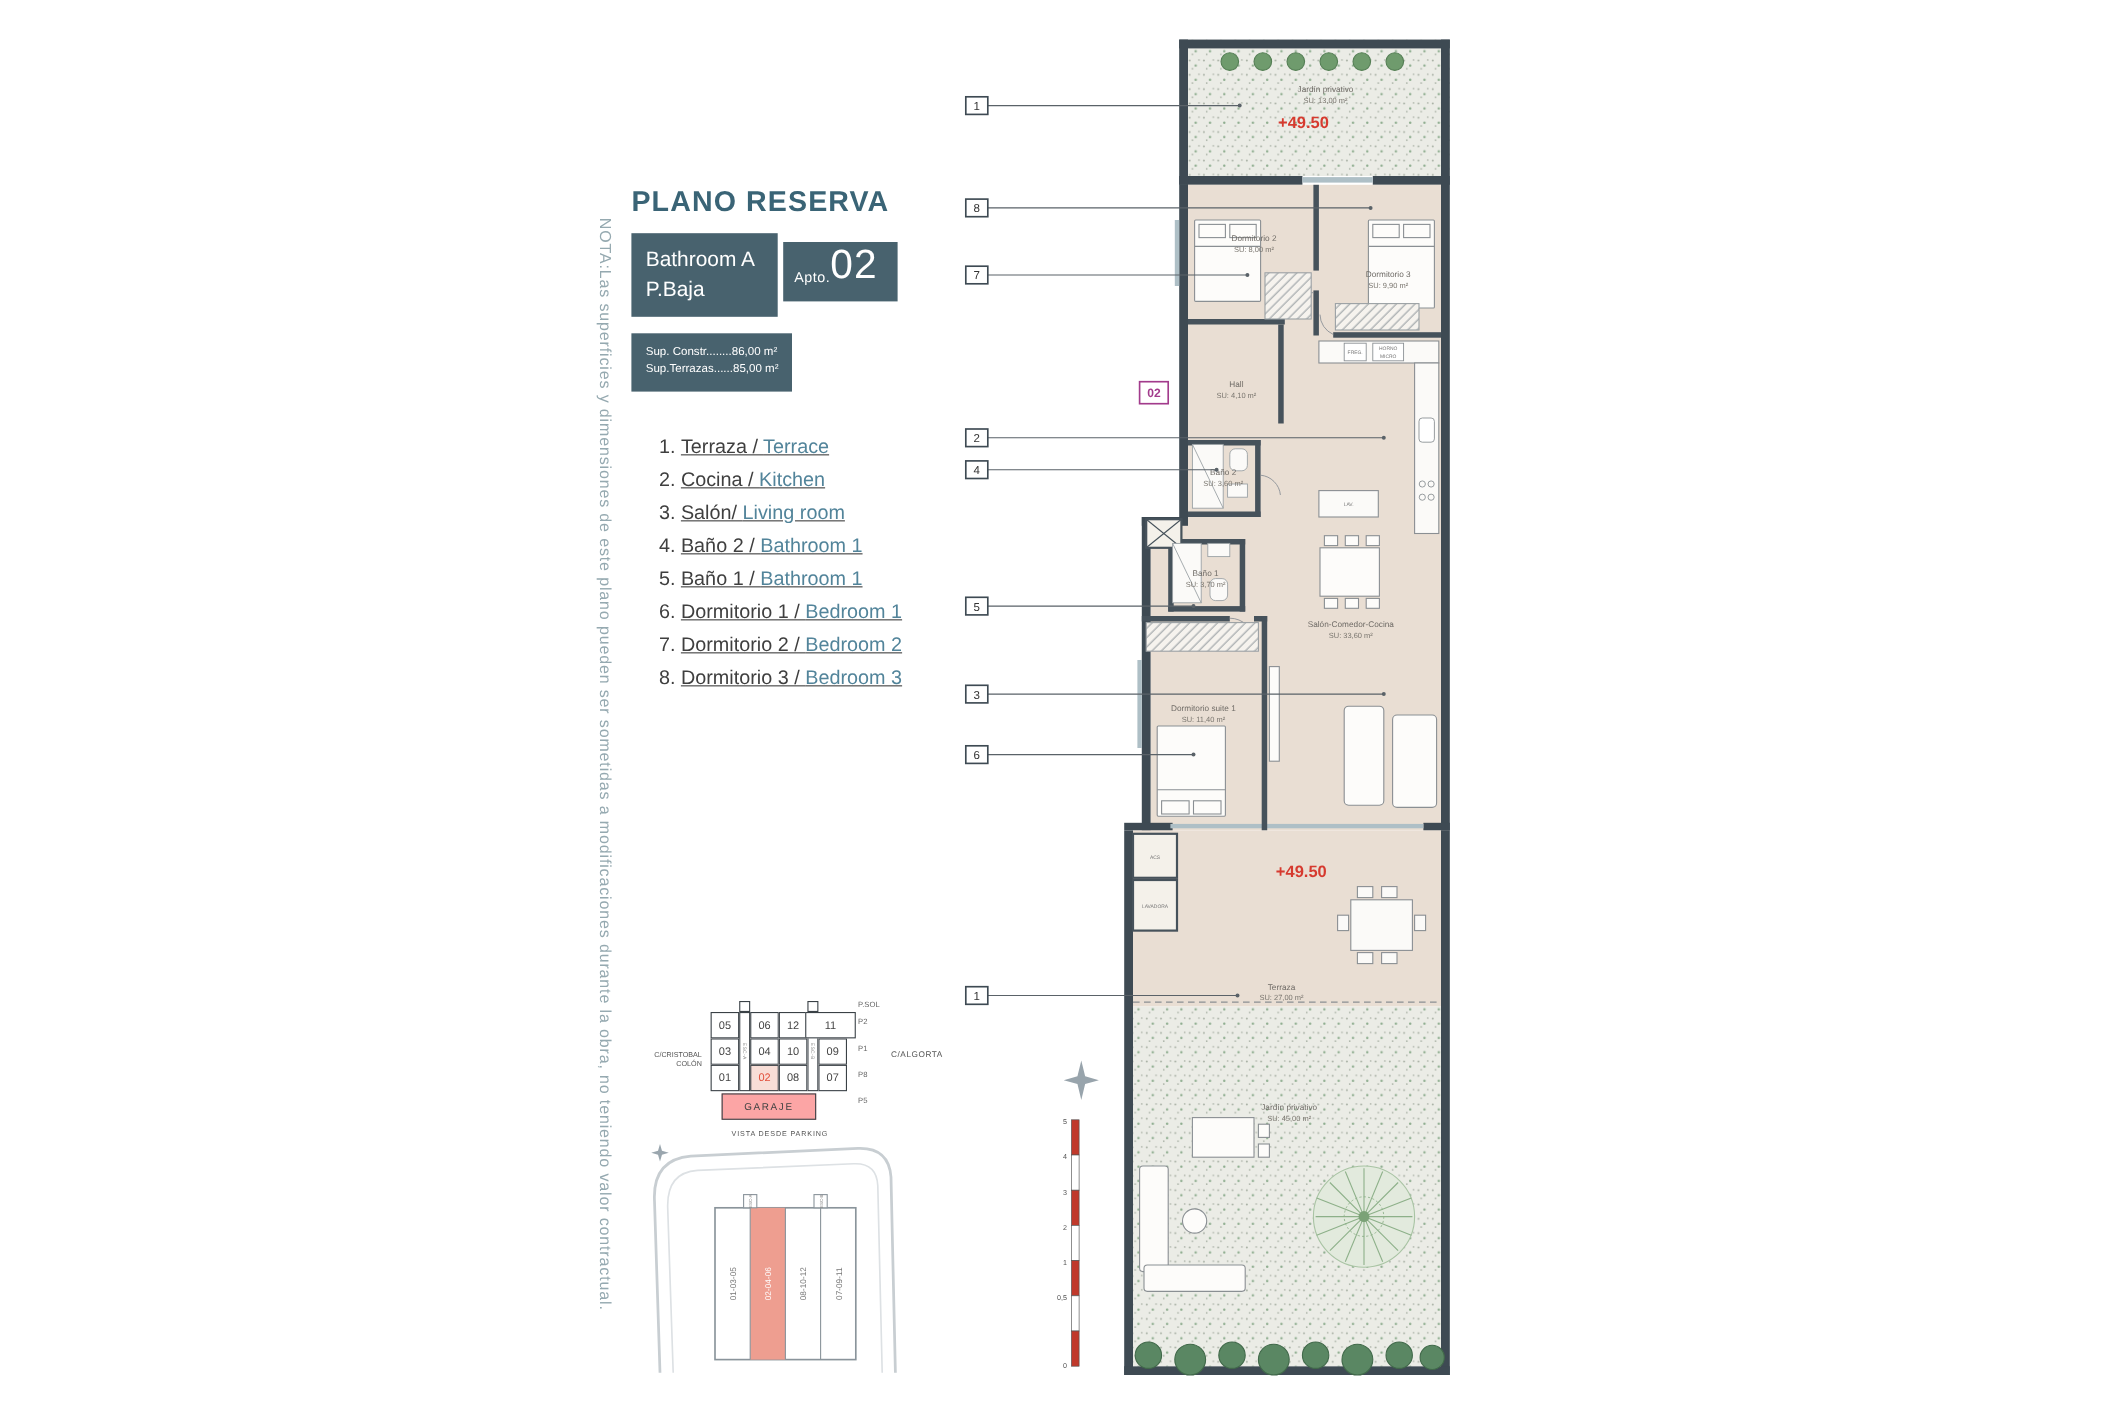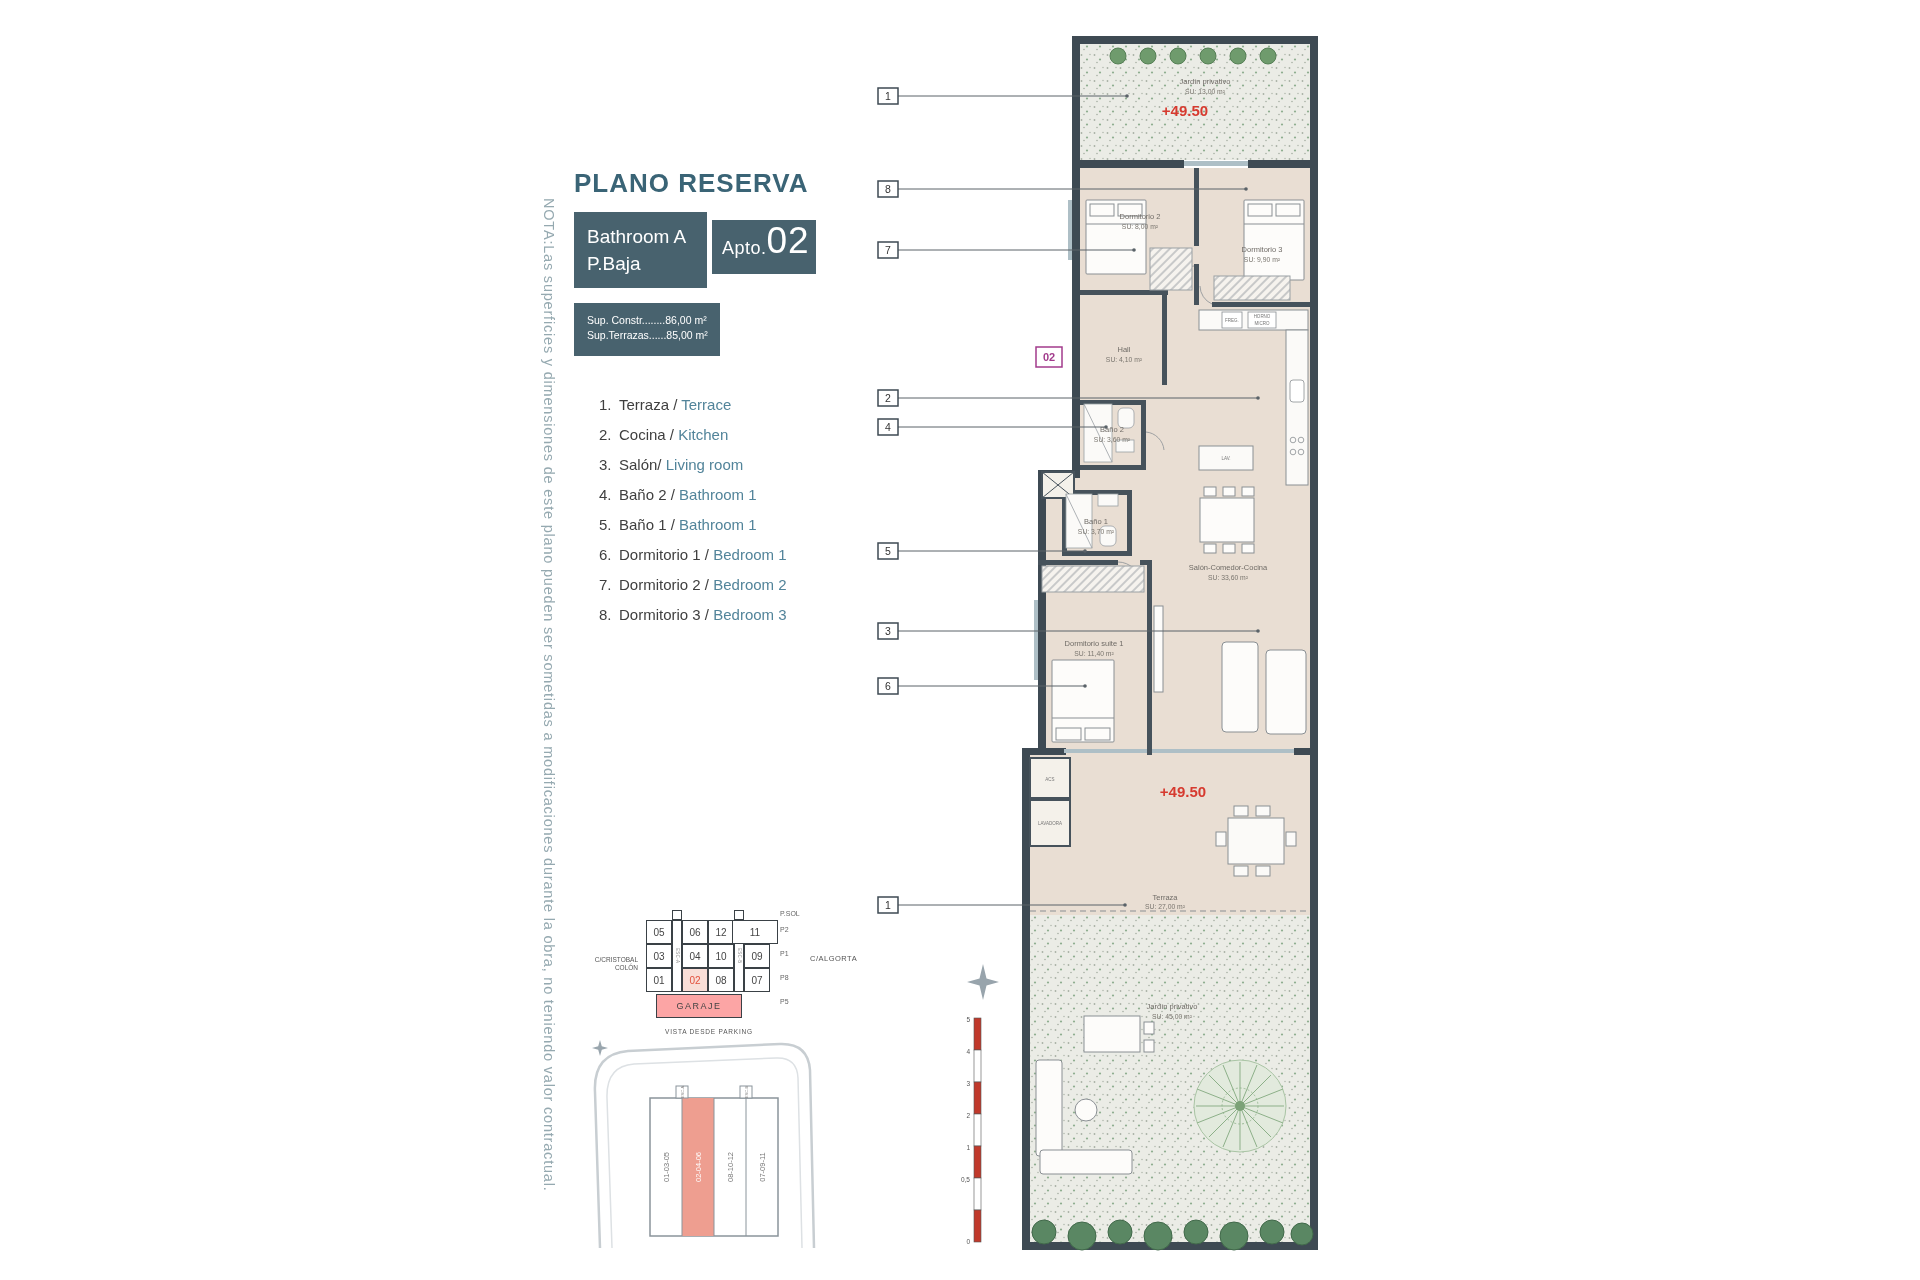--- a/index.html
+++ b/index.html
@@ -10,25 +10,25 @@
   .note-vert{position:absolute;left:541px;top:198px;height:930px;
              writing-mode:vertical-rl;font-size:14.5px;letter-spacing:0.8px;
              color:#95a9b0;white-space:nowrap;}
   .main-title{position:absolute;left:574px;top:168px;font-size:26px;font-weight:bold;
               color:#3a6476;letter-spacing:1px;}
   .panel{position:absolute;background:#48626e;color:#fff;box-sizing:border-box;}
   .panel-a{left:574px;top:212px;width:133px;height:76px;padding:11px 0 0 13px;
            font-size:19px;line-height:27px;font-weight:400;}
   .panel-b{left:712px;top:220px;width:104px;height:54px;display:flex;align-items:baseline;
            padding:0 0 6px 10px;}
-  .panel-b .apto{font-size:18px;letter-spacing:0.5px;align-self:flex-end;margin-bottom:9px;}
+  .panel-b .apto{font-size:13px;letter-spacing:0.5px;align-self:flex-end;margin-bottom:9px;}
   .panel-b .num{font-size:37px;font-weight:400;letter-spacing:1px;}
   .panel-c{left:574px;top:303px;width:146px;height:53px;padding:10px 0 0 13px;
            font-size:10.5px;line-height:15px;}
-  .legend{position:absolute;left:599px;top:396px;font-size:15px;color:#3f3f3f;}
+  .legend{position:absolute;left:599px;top:396px;font-size:18px;color:#3f3f3f;text-decoration:underline;}
   .legend .item{height:30px;}
   .legend .n{display:inline-block;width:20px;}
   .legend .en{color:#52849a;}
   
   .parking{position:absolute;left:640px;top:898px;width:240px;height:175px;font-size:10px;}
   .pcell{position:absolute;box-sizing:border-box;border:1.5px solid #3a4146;background:#fff;
          display:flex;align-items:center;justify-content:center;color:#444;}
   .pcell.hl{color:#e2503c;background:#f8ded7;}
   .pstrip{position:absolute;box-sizing:border-box;border:1.5px solid #3a4146;background:#fff;
           display:flex;align-items:center;justify-content:center;}

